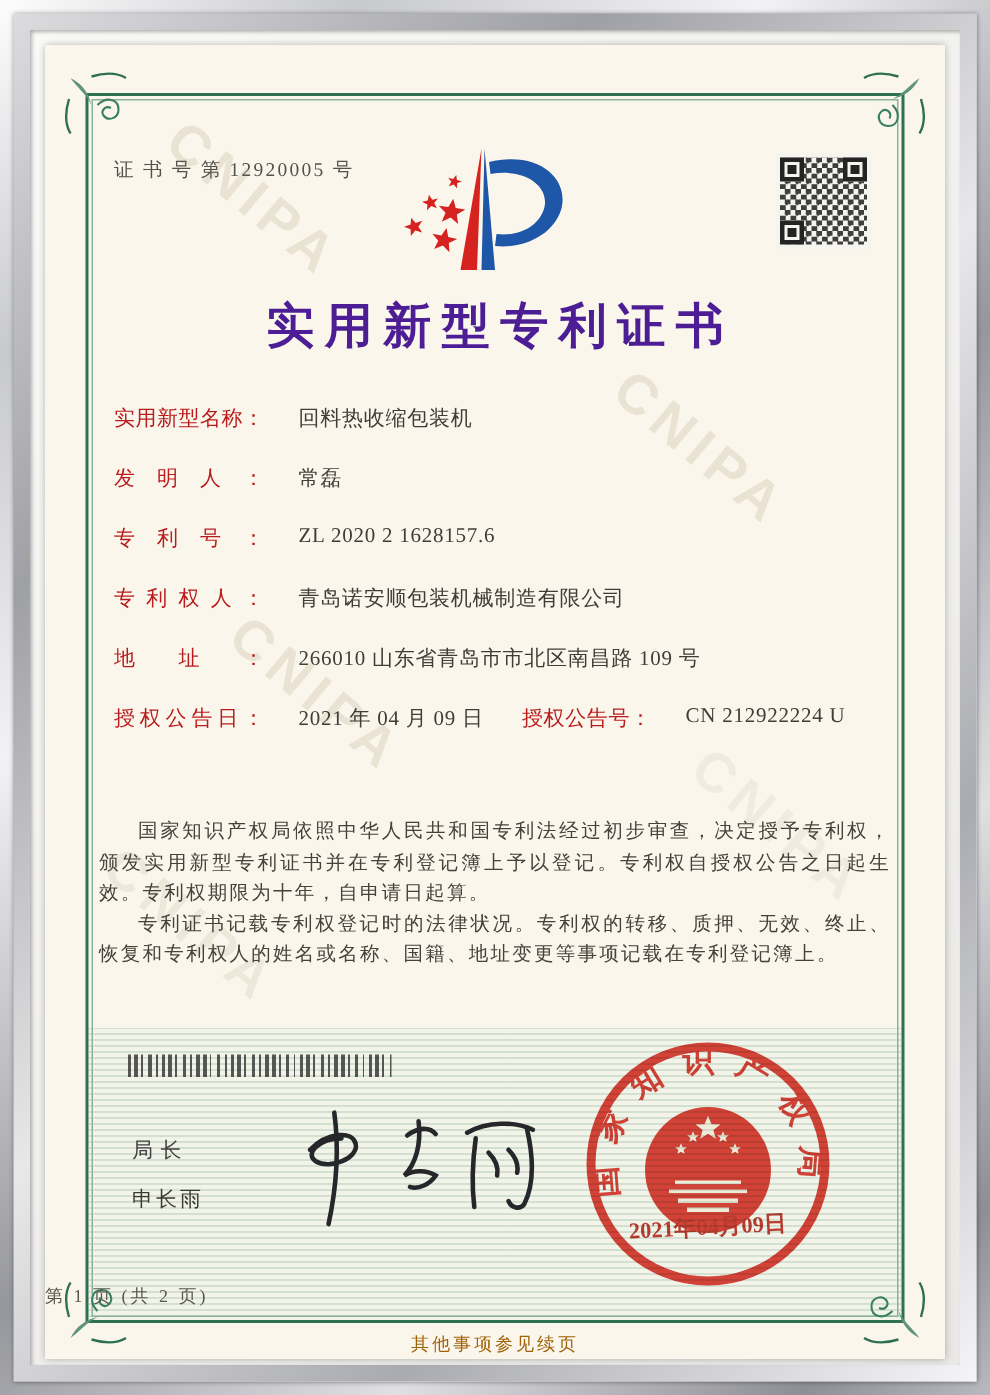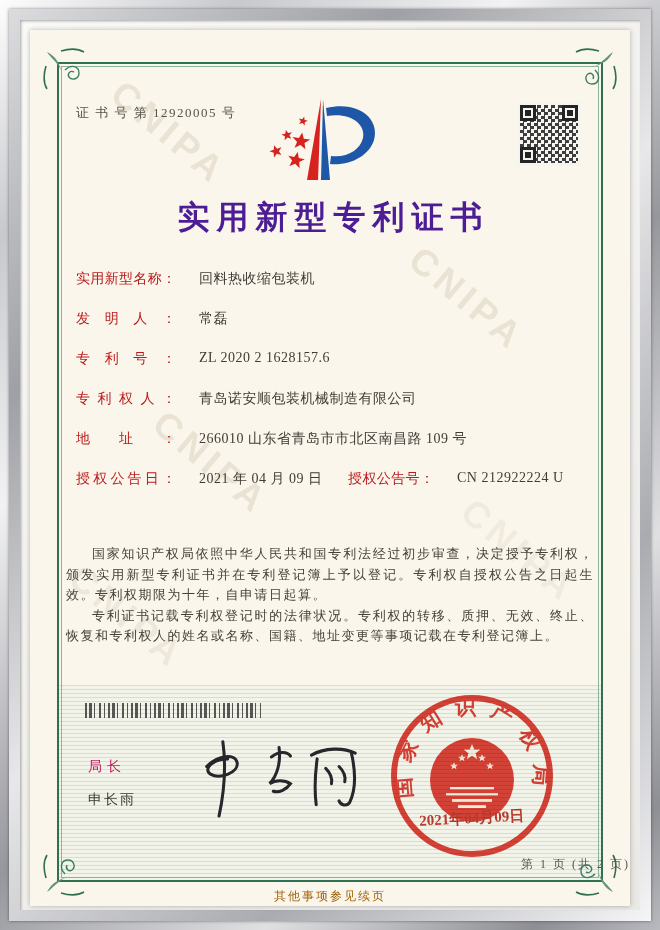--- a/index.html
+++ b/index.html
@@ -51,26 +51,26 @@
   .grant-no{position:absolute;left:272px;top:0;}
   
   .paras{position:absolute;left:36px;right:36px;top:514px;font-size:13px;line-height:20.5px;
     color:#45423a;text-align:justify;}
   .paras p{margin:0;text-indent:2em;letter-spacing:1.5px;}
   
   .barcode{position:absolute;left:55px;top:673px;width:176px;height:15px;opacity:.8;
     background-image:repeating-linear-gradient(90deg,#303030 0 2px,transparent 2px 4px,#303030 4px 7px,
       transparent 7px 9px,#303030 9px 10px,transparent 10px 14px,#303030 14px 16px,
       transparent 16px 19px,#303030 19px 20px,transparent 20px 23px);}
-  .director-title{position:absolute;left:58px;top:728px;font-size:14px;letter-spacing:5px;color:#be185d;}
+  .director-title{position:absolute;left:58px;top:728px;font-size:14px;letter-spacing:5px;color:#404040;}
   .director-name{position:absolute;left:58px;top:761px;font-size:14px;letter-spacing:2px;color:#3d3a33;}
   .signature{position:absolute;left:150px;top:698px;width:200px;height:98px;}
   .seal{position:absolute;left:358px;top:662px;width:168px;height:168px;mix-blend-mode:multiply;opacity:.94;}
   .seal text{font-family:"Liberation Serif","DejaVu Serif",serif;}
-  .page-info{position:absolute;left:0;right:0;top:826px;text-align:right;font-size:12px;
+  .page-info{position:absolute;left:0;right:0;top:826px;text-align:left;font-size:12px;
     color:#5a574d;letter-spacing:2px;}
   .cont-note{position:absolute;left:0;right:0;top:858px;text-align:center;font-size:12px;
     color:#a16207;letter-spacing:2px;}
 </style>
 </head>
 <body>
 
 <div class="canvas">
   <div class="frame"></div>
   <div class="frame-inner"></div>

